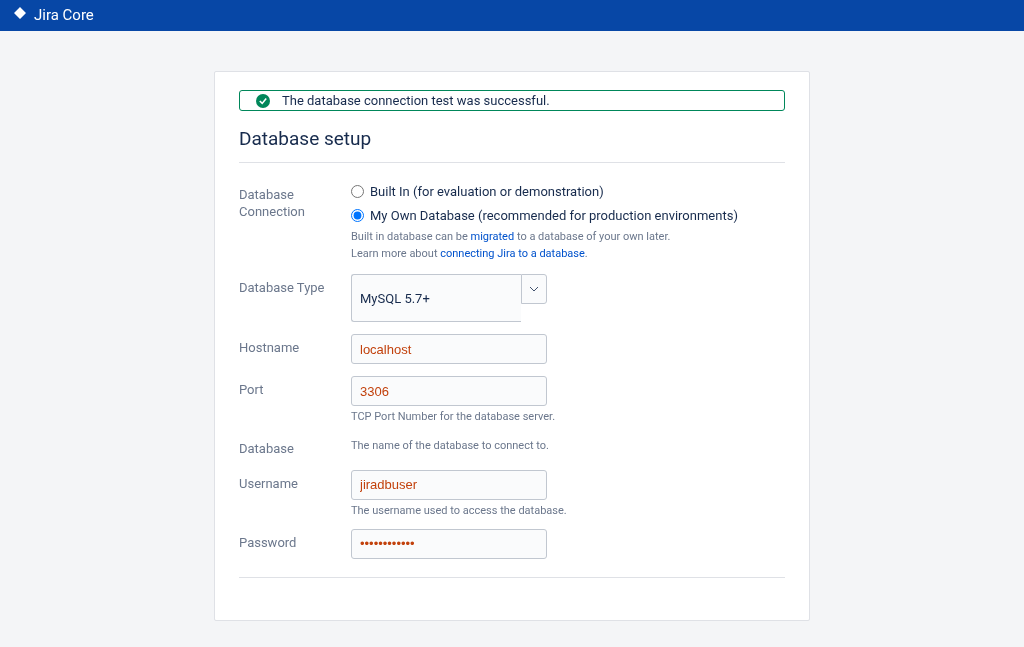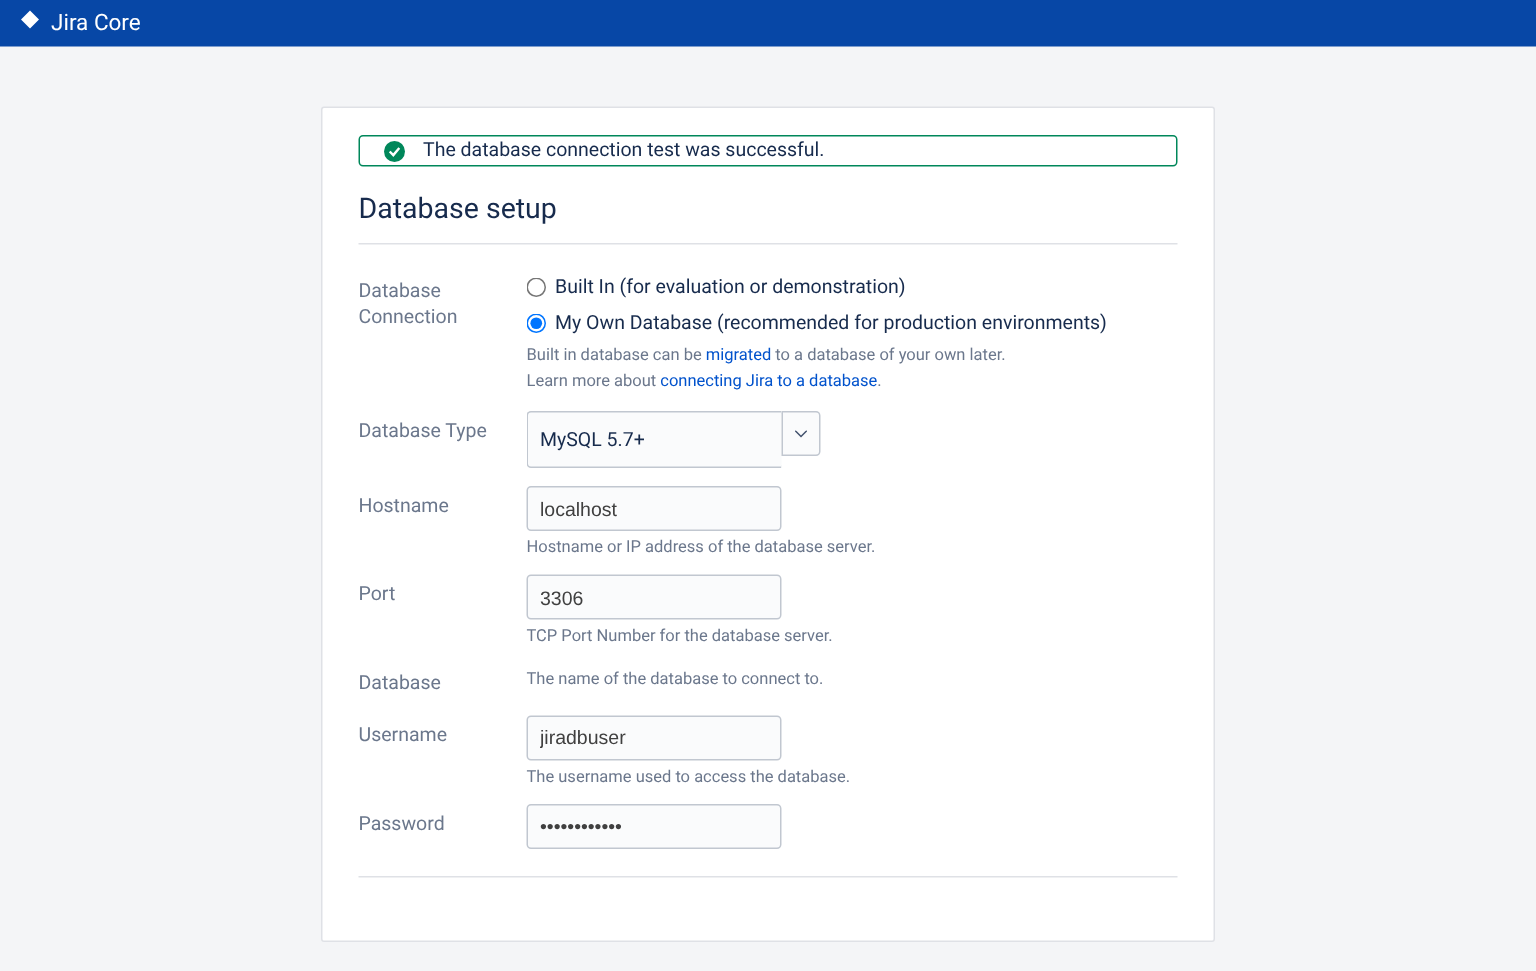--- a/index.html
+++ b/index.html
@@ -111,36 +111,36 @@
     .hint a {
       color: #0052cc;
       text-decoration: none;
     }
     .field-hint {
       font-size: 11px;
       color: #6b778c;
       margin-top: 4px;
     }
     .text-input {
-      width: 170px;
+      width: 196px;
       height: 30px;
       border: 1px solid #c1c7d0;
       border-radius: 3px;
       padding: 0 8px;
       font-size: 13px;
       background: #fafbfc;
-      color: #404040;
+      color: #c2410c;
     }
     .select-wrap {
       display: flex;
       width: 196px;
     }
     .select-display {
       flex: 1;
-      height: 38px;
+      height: 48px;
       border: 1px solid #c1c7d0;
       border-right: none;
       border-radius: 3px 0 0 3px;
       padding: 0 8px;
       font-size: 13px;
       background: #fafbfc;
       color: #172b4d;
       display: flex;
       align-items: center;
     }
@@ -223,21 +223,20 @@
               </svg>
           </div>
         </div>
       </div>
     </div>
 
     <div class="form-row">
       <div class="form-label">Hostname</div>
       <div class="form-field">
         <input class="text-input" type="text" value="localhost" style="">
-        <div class="field-hint">Hostname or IP address of the database server.</div>
       </div>
     </div>
 
     <div class="form-row">
       <div class="form-label">Port</div>
       <div class="form-field">
         <input class="text-input" type="text" value="3306" style="">
         <div class="field-hint">TCP Port Number for the database server.</div>
       </div>
     </div>

